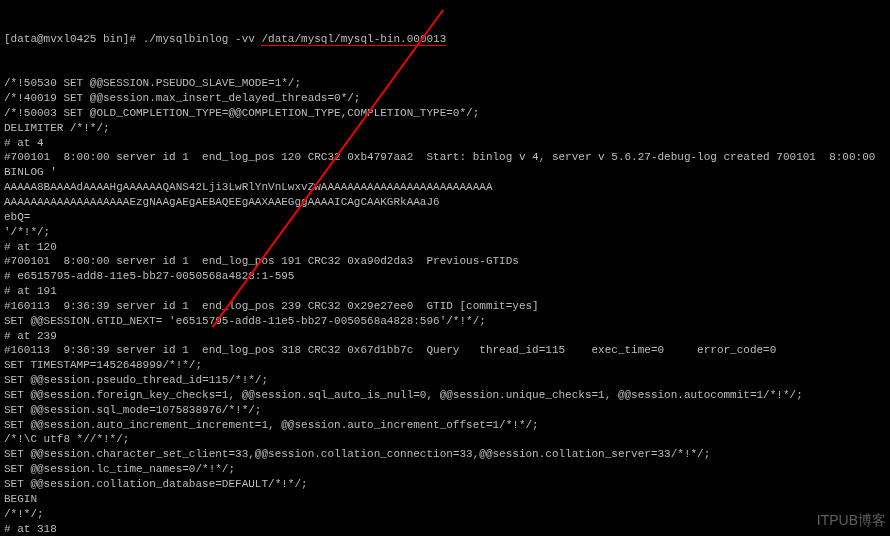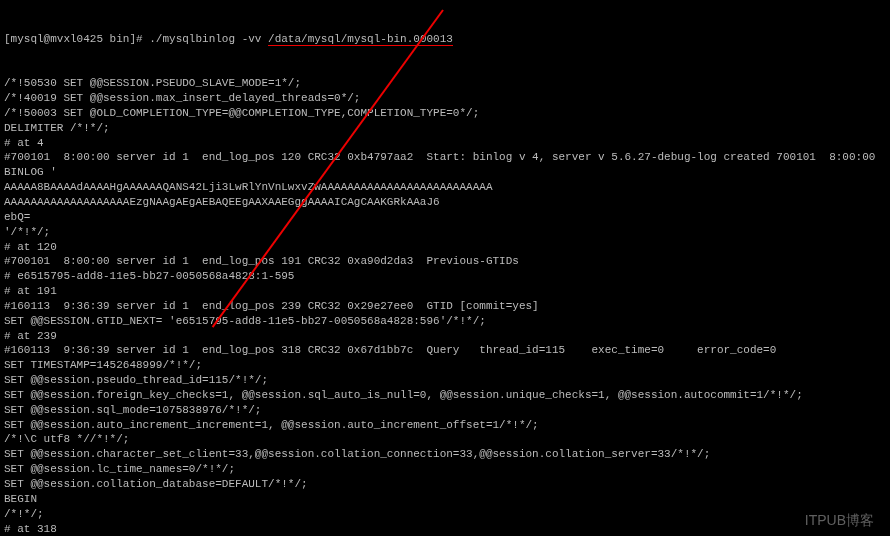--- a/index.html
+++ b/index.html
@@ -23,21 +23,21 @@
       white-space: pre;
     }
     .line {
       display: block;
     }
     .underline-red {
       border-bottom: 1px solid #e00;
     }
     .watermark {
       position: absolute;
-      right: 16px;
+      right: 4px;
       bottom: 6px;
       color: #888;
       font-size: 14px;
       font-family: Arial, sans-serif;
       opacity: 0.7;
     }
     .annotation-line {
       position: absolute;
       width: 2px;
       background: #e00;
@@ -48,21 +48,21 @@
       left: 442px;
       top: 10px;
       height: 392px;
       transform: rotate(36deg);
     }
   </style>
 </head>
 <body>
 
 <div class="terminal">
-  <span class="line"><span>[mysql@mvxl0425 bin]# </span><span>./mysqlbinlog -vv </span><span class="underline-red">/data/mysql/mysql-bin.000013</span></span>
+  <span class="line"><span>[data@mvxl0425 bin]# </span><span>./mysqlbinlog -vv </span><span class="underline-red">/data/mysql/mysql-bin.000013</span></span>
   <div id="lines-container"><span class="line">/*!50530 SET @@SESSION.PSEUDO_SLAVE_MODE=1*/;</span><span class="line">/*!40019 SET @@session.max_insert_delayed_threads=0*/;</span><span class="line">/*!50003 SET @OLD_COMPLETION_TYPE=@@COMPLETION_TYPE,COMPLETION_TYPE=0*/;</span><span class="line">DELIMITER /*!*/;</span><span class="line"># at 4</span><span class="line">#700101  8:00:00 server id 1  end_log_pos 120 CRC32 0xb4797aa2  Start: binlog v 4, server v 5.6.27-debug-log created 700101  8:00:00</span><span class="line">BINLOG '</span><span class="line">AAAAA8BAAAAdAAAAHgAAAAAAQANS42Lji3LwRlYnVnLwxvZwAAAAAAAAAAAAAAAAAAAAAAAAAA</span><span class="line">AAAAAAAAAAAAAAAAAAAEzgNAAgAEgAEBAQEEgAAXAAEGggAAAAICAgCAAKGRkAAaJ6</span><span class="line">ebQ=</span><span class="line">'/*!*/;</span><span class="line"># at 120</span><span class="line">#700101  8:00:00 server id 1  end_log_pos 191 CRC32 0xa90d2da3  Previous-GTIDs</span><span class="line"># e6515795-add8-11e5-bb27-0050568a4828:1-595</span><span class="line"># at 191</span><span class="line">#160113  9:36:39 server id 1  end_log_pos 239 CRC32 0x29e27ee0  GTID [commit=yes]</span><span class="line">SET @@SESSION.GTID_NEXT= 'e6515795-add8-11e5-bb27-0050568a4828:596'/*!*/;</span><span class="line"># at 239</span><span class="line">#160113  9:36:39 server id 1  end_log_pos 318 CRC32 0x67d1bb7c  Query   thread_id=115    exec_time=0     error_code=0</span><span class="line">SET TIMESTAMP=1452648999/*!*/;</span><span class="line">SET @@session.pseudo_thread_id=115/*!*/;</span><span class="line">SET @@session.foreign_key_checks=1, @@session.sql_auto_is_null=0, @@session.unique_checks=1, @@session.autocommit=1/*!*/;</span><span class="line">SET @@session.sql_mode=1075838976/*!*/;</span><span class="line">SET @@session.auto_increment_increment=1, @@session.auto_increment_offset=1/*!*/;</span><span class="line">/*!\C utf8 *//*!*/;</span><span class="line">SET @@session.character_set_client=33,@@session.collation_connection=33,@@session.collation_server=33/*!*/;</span><span class="line">SET @@session.lc_time_names=0/*!*/;</span><span class="line">SET @@session.collation_database=DEFAULT/*!*/;</span><span class="line">BEGIN</span><span class="line">/*!*/;</span><span class="line"># at 318</span></div>
   
   
   
 </div>
 
 <div id="anno1" class="annotation-line"></div>
 
 <div class="watermark">ITPUB博客</div>
 

